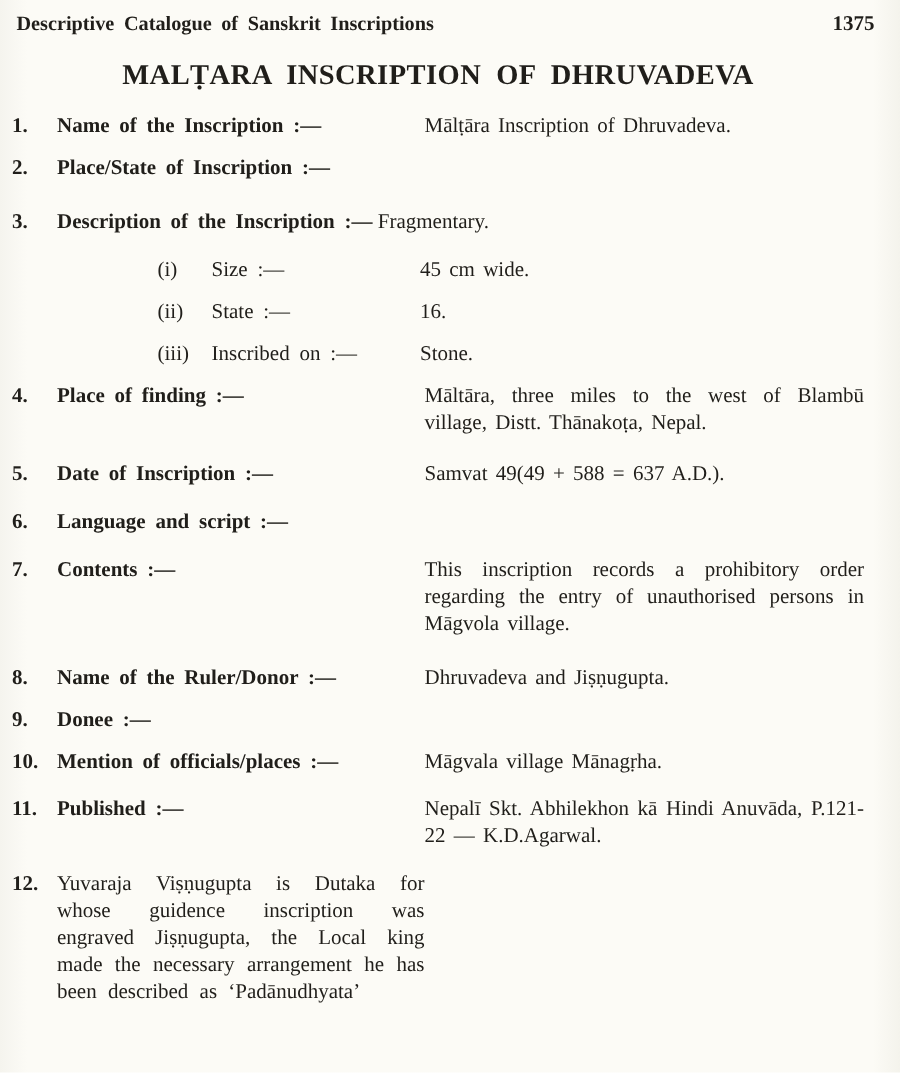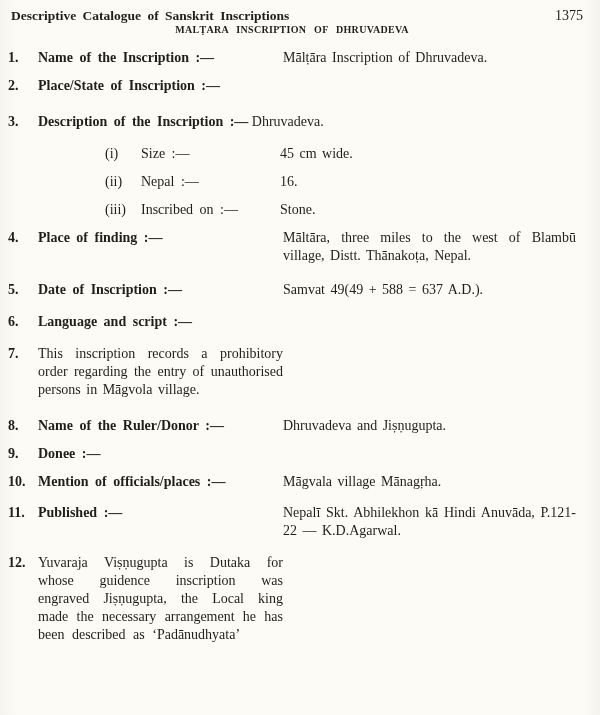--- a/index.html
+++ b/index.html
@@ -15,27 +15,28 @@
     width: 600px; height: 646px;
     padding: 8px 24px 0 8px;
   }
   .header {
     display: flex; justify-content: space-between; align-items: baseline;
     font-size: 13.5px; line-height: 16px;
     padding-left: 3px;
     margin-right: -7px;
   }
   .header .left { font-weight: bold; word-spacing: 3px; }
-  .header .pageno { font-weight: normal; font-size: 14px; }
+  .header .pageno { font-weight: bold; font-size: 14px; }
   .title {
     text-align: center;
     font-weight: bold;
-    font-size: 10px;
+    font-size: 19px;
     letter-spacing: 0.3px;
     word-spacing: 5px;
+    margin-top: 15px;
   }
   .items { margin-top: 14px; }
   .row {
     display: grid;
     grid-template-columns: 30px 245px 1fr;
     font-size: 14px;
     line-height: 18px;
     margin-bottom: 10px;
   }
   .row.wide { grid-template-columns: 30px 1fr; }
@@ -83,33 +84,33 @@
 
     <div class="row mb18">
       <span class="num">2.</span>
       <span class="label">Place/State of Inscription :—</span>
     </div>
 
     <div class="row wide mb14">
       <span class="num">3.</span>
       <span>
         <span class="label">Description of the Inscription :—</span>
-        <span class="inlineval">Dhruvadeva.</span>
+        <span class="inlineval">Fragmentary.</span>
       </span>
     </div>
 
     <div class="subrow">
       <span>(i)</span>
       <span class="slabel">Size :—</span>
       <span class="value">45 cm wide.</span>
     </div>
 
     <div class="subrow">
       <span>(ii)</span>
-      <span class="slabel">Nepal :—</span>
+      <span class="slabel">State :—</span>
       <span class="value">16.</span>
     </div>
 
     <div class="subrow">
       <span>(iii)</span>
       <span class="slabel">Inscribed on :—</span>
       <span class="value">Stone.</span>
     </div>
 
     <div class="row mb16">
@@ -124,20 +125,21 @@
       <span class="value">Samvat 49(49 + 588 = 637 A.D.).</span>
     </div>
 
     <div class="row mb14">
       <span class="num">6.</span>
       <span class="label">Language and script :—</span>
     </div>
 
     <div class="row mb18">
       <span class="num">7.</span>
+      <span class="label">Contents :—</span>
       <span class="value just">This inscription records a prohibitory order regarding the entry of unauthorised persons in Māgvola village.</span>
     </div>
 
     <div class="row">
       <span class="num">8.</span>
       <span class="label">Name of the Ruler/Donor :—</span>
       <span class="value">Dhruvadeva and Jiṣṇugupta.</span>
     </div>
 
     <div class="row">

